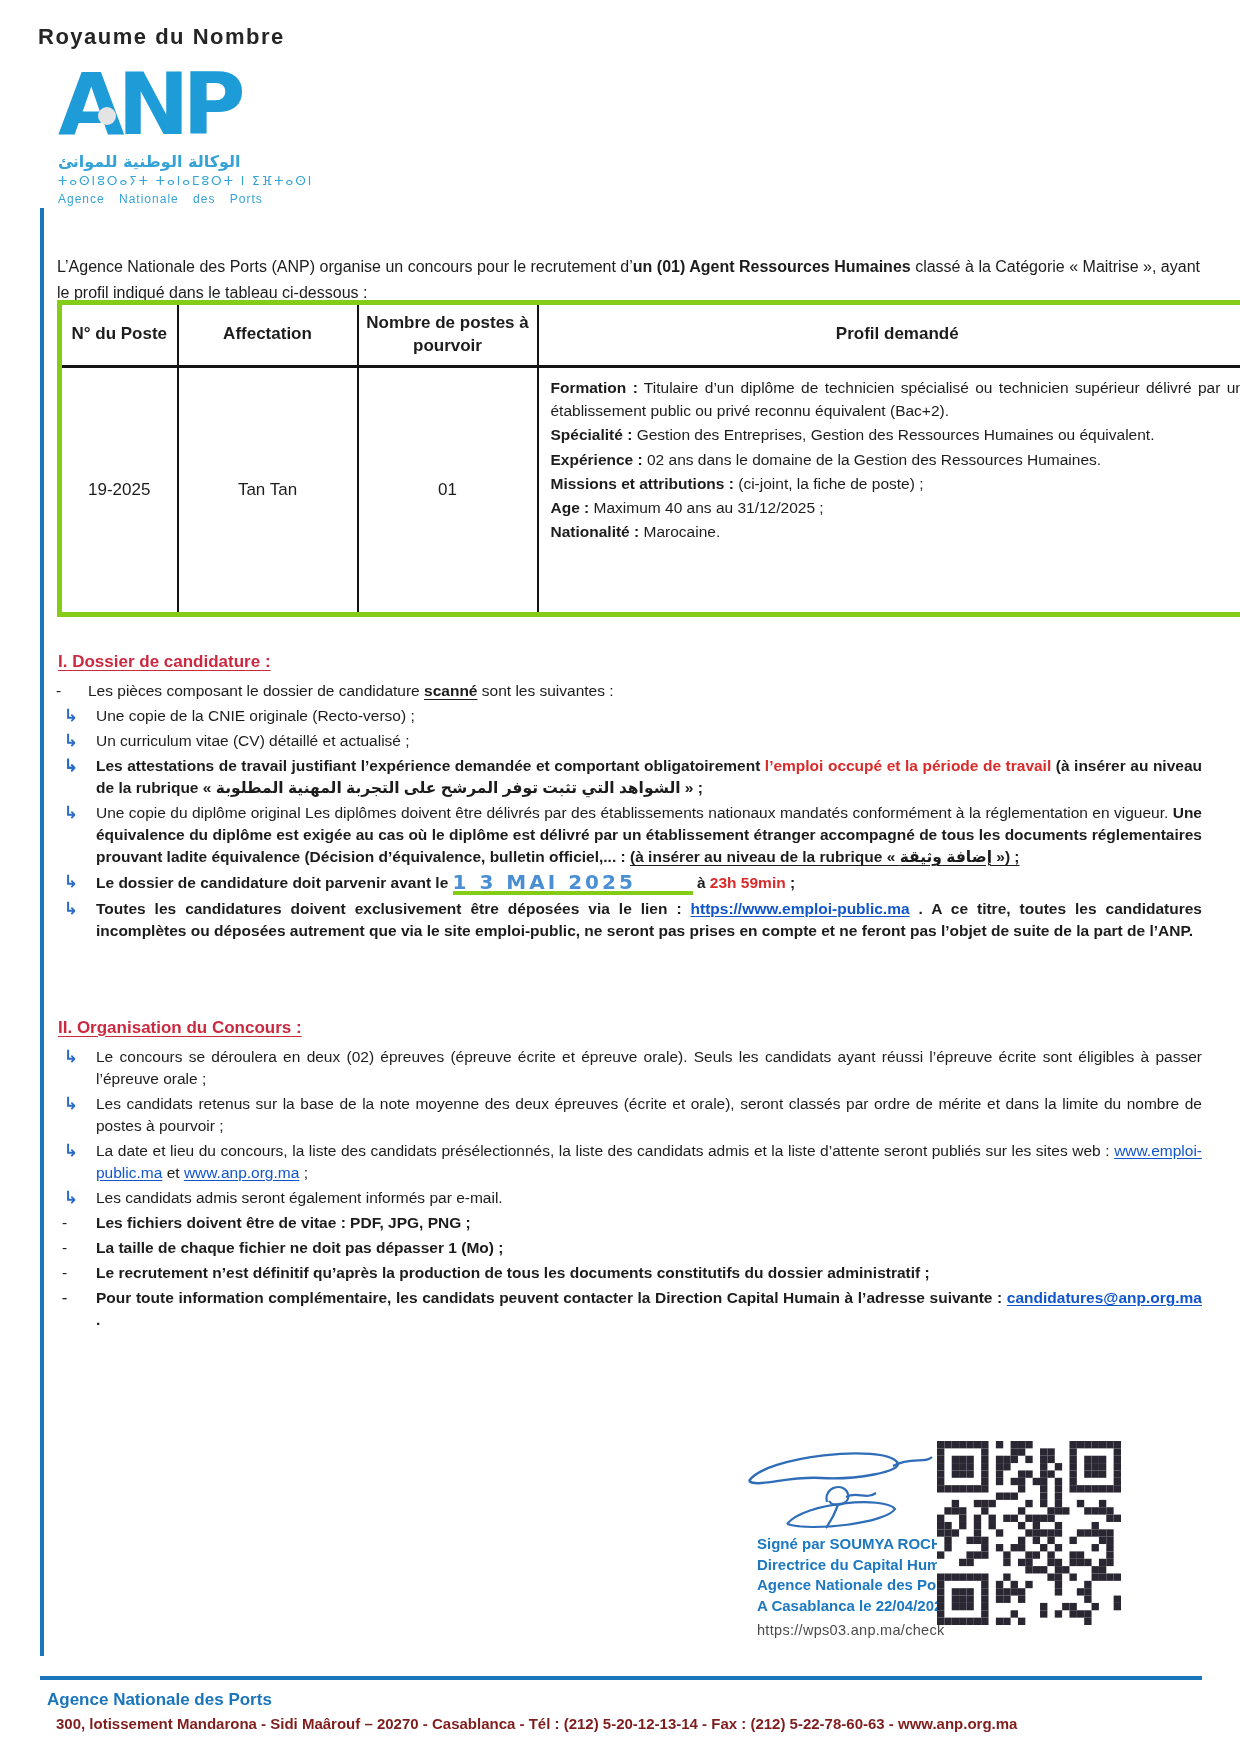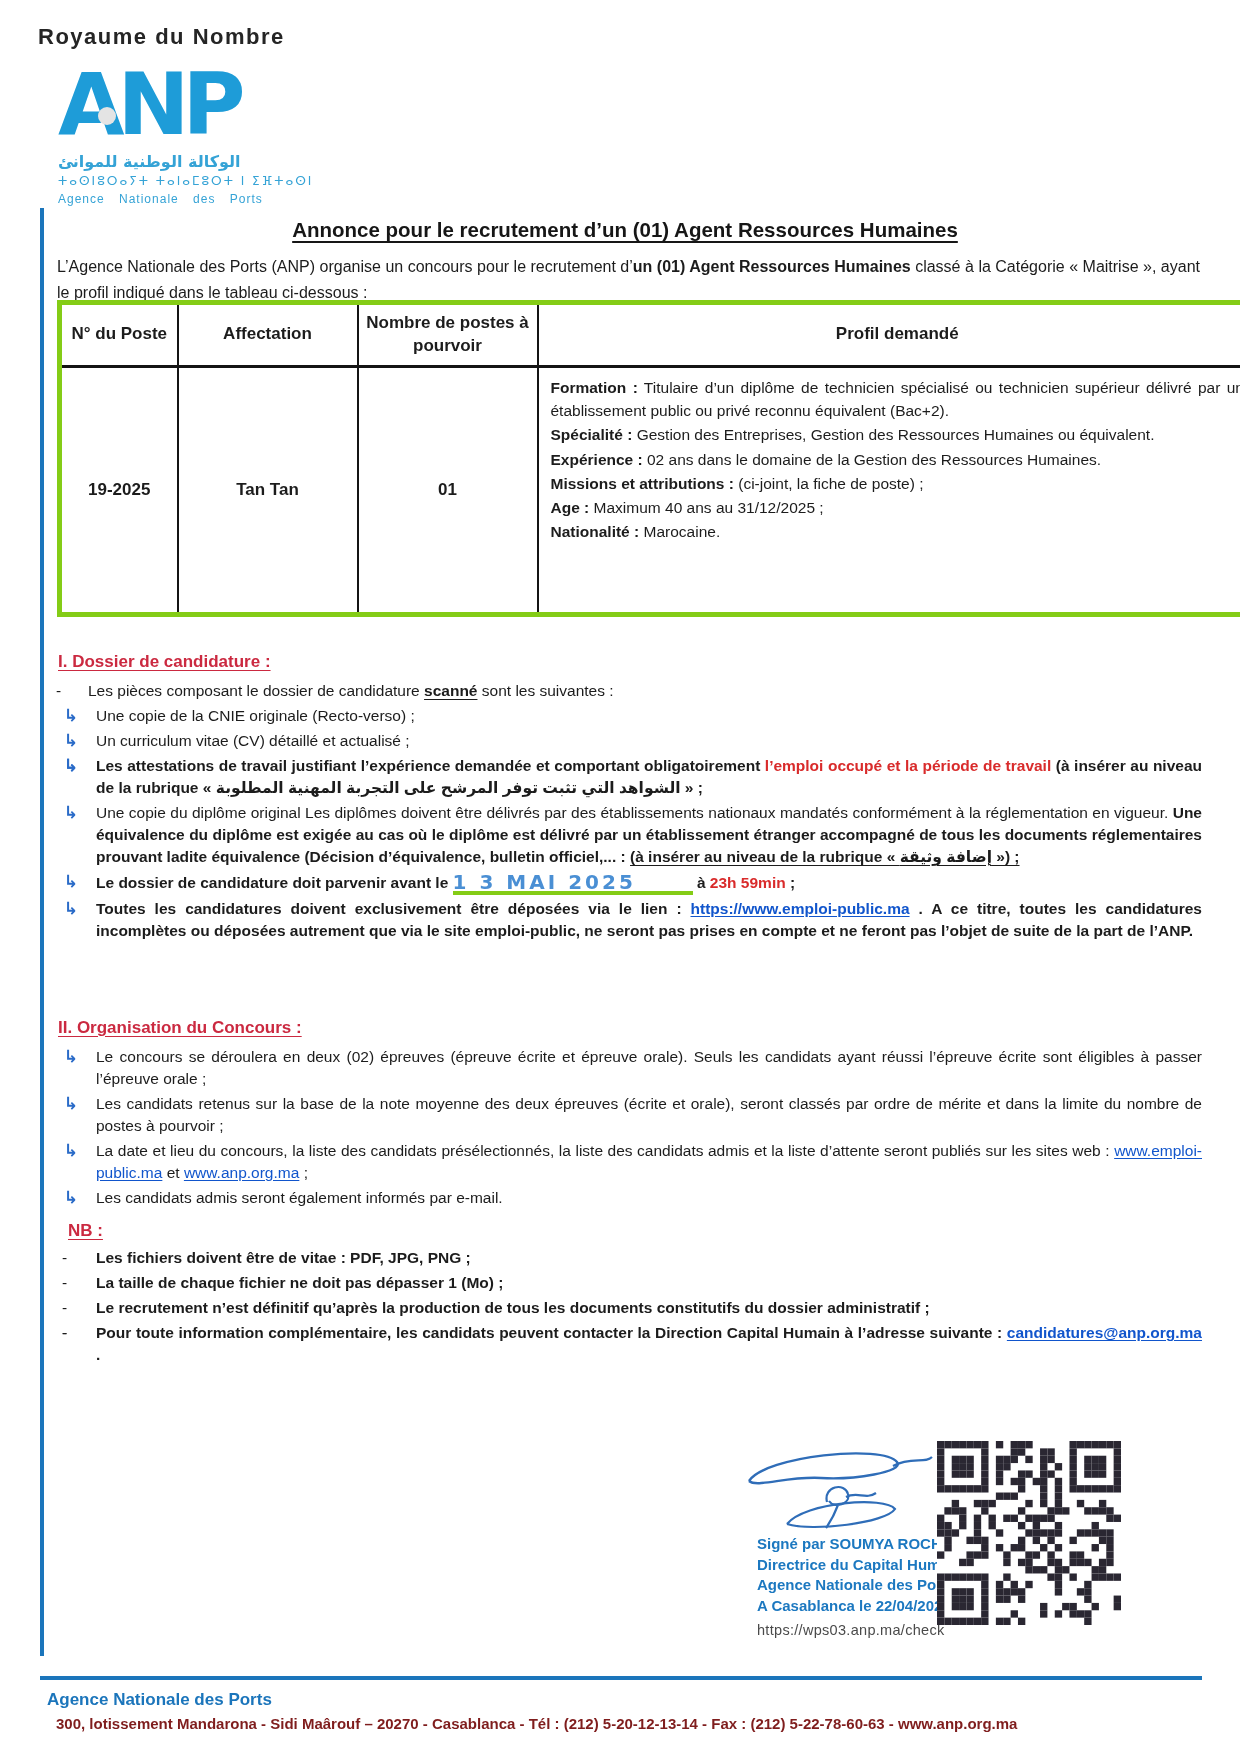--- a/index.html
+++ b/index.html
@@ -27,21 +27,21 @@
   .vline{position:absolute;left:40px;top:208px;width:4px;height:1448px;background:var(--blue);}
 
   .title{position:absolute;left:60px;right:50px;top:218px;text-align:center;font-size:20.5px;font-weight:700;text-decoration:underline;text-underline-offset:4px;color:#161616;}
 
   .intro{position:absolute;left:57px;width:1143px;top:254px;font-size:16px;line-height:1.62;text-align:justify;}
 
   table.doc-table{position:absolute;left:57px;top:300px;width:1204px;border-collapse:collapse;border:5px solid #84cc16;table-layout:fixed;}
   .doc-table th,.doc-table td{border:2px solid #141414;}
   .doc-table thead th{border-bottom:3px solid #141414;font-size:17px;font-weight:700;padding:7px 6px;line-height:1.35;}
   .doc-table tbody td{height:248px;}
-  .doc-table td.c{text-align:center;vertical-align:middle;font-weight:700;font-size:17px;}
+  .doc-table td.c{text-align:center;vertical-align:middle;font-weight:400;font-size:17px;}
   .doc-table td.profil{vertical-align:top;padding:7px 12px;font-size:15.5px;line-height:1.5;text-align:justify;}
   .doc-table td.profil > div{margin:1px 0;}
 
   .flow{position:absolute;font-size:15.5px;line-height:1.42;}
   .sec1{left:50px;top:650px;width:1152px;}
   .sec2{left:50px;top:1016px;width:1152px;}
 
   .sec-head{color:var(--red-head);font-size:17px;font-weight:700;text-decoration:underline;text-underline-offset:3px;margin:0 0 6px 8px;}
   .nb-head{margin:10px 0 4px 18px;}
 
@@ -83,21 +83,20 @@
       <text x="0" y="76" font-family="DejaVu Sans, sans-serif" font-size="86" font-weight="800" letter-spacing="-7" fill="#1e9cd8">ANP</text>
       <circle cx="49" cy="58" r="9" fill="#e4e4e4"></circle>
     </svg>
     <div class="ar">الوكالة الوطنية للموانئ</div>
     <div class="tif">ⵜⴰⵙⵏⵓⵔⴰⵢⵜ ⵜⴰⵏⴰⵎⵓⵔⵜ ⵏ ⵉⴼⵜⴰⵙⵏ</div>
     <div class="fr">Agence Nationale des Ports</div>
   </div>
 
   <div class="vline"></div>
 
-  <div class="title">Annonce pour le recrutement d’un (01) Agent Ressources Humaines</div>
 
   <p class="intro"><span>L’Agence Nationale des Ports (ANP) organise un concours pour le recrutement d’</span><span class="sb">un (01) Agent Ressources Humaines</span><span> classé à la Catégorie « Maitrise », ayant le profil indiqué dans le tableau ci-dessous :</span></p>
 
   <table class="doc-table">
     <colgroup>
         <col style="width:118px">
         <col style="width:180px">
         <col style="width:180px">
         <col>
       </colgroup>
@@ -145,21 +144,20 @@
   </div>
 
   <div class="flow sec2">
     <h2 class="sec-head">II. Organisation du Concours :</h2>
     <ul class="plain">
       <li class="row-item"><span class="bullet">↳</span><span><span>Le concours se déroulera en deux (02) épreuves (épreuve écrite et épreuve orale). Seuls les candidats ayant réussi l’épreuve écrite sont éligibles à passer l’épreuve orale ;</span></span></li>
       <li class="row-item"><span class="bullet">↳</span><span><span>Les candidats retenus sur la base de la note moyenne des deux épreuves (écrite et orale), seront classés par ordre de mérite et dans la limite du nombre de postes à pourvoir ;</span></span></li>
       <li class="row-item"><span class="bullet">↳</span><span><span>La date et lieu du concours, la liste des candidats présélectionnés, la liste des candidats admis et la liste d’attente seront publiés sur les sites web : </span><span class="sl">www.emploi-public.ma</span><span> et </span><span class="sl">www.anp.org.ma</span><span> ;</span></span></li>
       <li class="row-item"><span class="bullet">↳</span><span><span>Les candidats admis seront également informés par e-mail.</span></span></li>
     </ul>
-    <h2 class="sec-head nb-head">NB :</h2>
     <ul class="plain">
       <li class="dash-item bold-item"><span class="bullet">-</span><span><span class="sb">Les fichiers doivent être de vitae : PDF, JPG, PNG ;</span></span></li>
       <li class="dash-item bold-item"><span class="bullet">-</span><span><span class="sb">La taille de chaque fichier ne doit pas dépasser 1 (Mo) ;</span></span></li>
       <li class="dash-item bold-item"><span class="bullet">-</span><span><span class="sb">Le recrutement n’est définitif qu’après la production de tous les documents constitutifs du dossier administratif ;</span></span></li>
       <li class="dash-item bold-item"><span class="bullet">-</span></li>
       <li class="dash-item bold-item"><span class="bullet">-</span><span><span class="sb">Pour toute information complémentaire, les candidats peuvent contacter la Direction Capital Humain à l’adresse suivante : </span><span class="sb sl">candidatures@anp.org.ma</span><span class="sb"> .</span></span></li>
     </ul>
   </div>
 
   <svg class="sig-squiggle" viewBox="0 0 200 105" fill="none">

